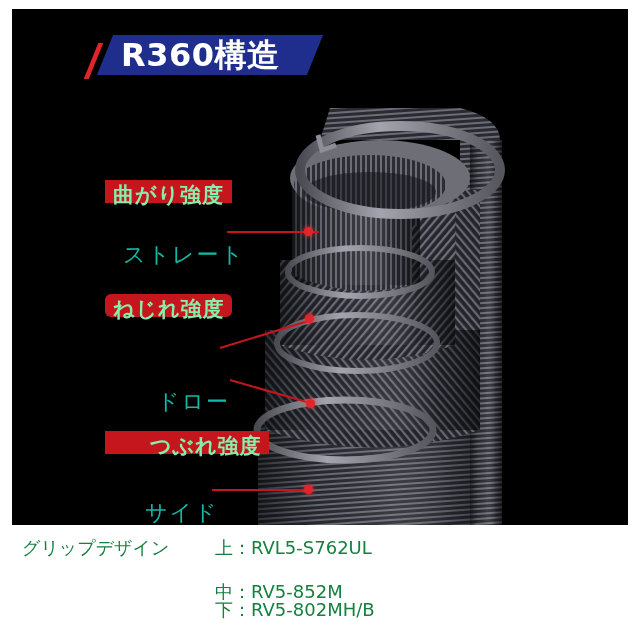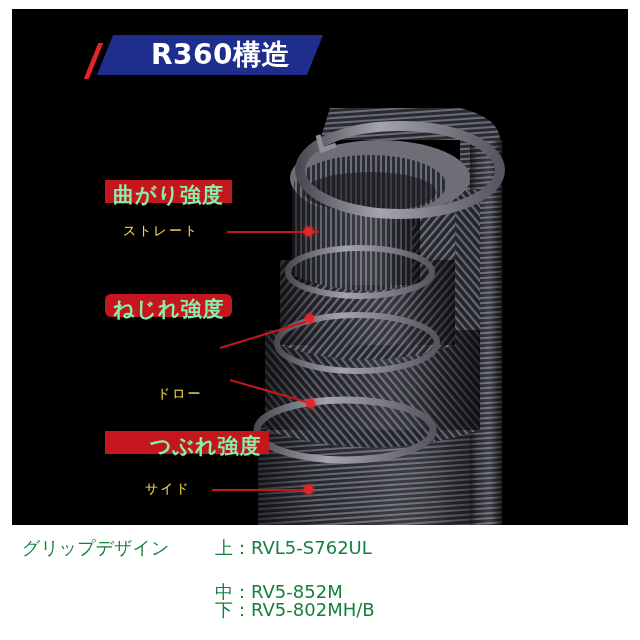--- a/index.html
+++ b/index.html
@@ -2,23 +2,23 @@
 <html><head>
 <meta charset="utf-8">
 <style>
   html, body { margin:0; padding:0; background:#ffffff; }
   body { width:640px; height:640px; position:relative; overflow:hidden;
          font-family:"DejaVu Sans", "Liberation Sans", sans-serif; }
   .panel { position:absolute; left:12px; top:9px; width:616px; height:516px; background:#000; overflow:hidden; }
   .title-wrap { position:absolute; left:65px; top:26px; height:40px; }
   .title-slash { position:absolute; left:14px; top:8px; width:5px; height:36px; background:#e0262b; transform:skewX(-22deg); }
   .title-band { position:absolute; left:28px; top:0; width:210px; height:40px; background:#1f2e8c; transform:skewX(-22deg); }
-  .title-text { position:absolute; left:44px; top:2px; font-size:28px; font-weight:bold; color:#ffffff; letter-spacing:0.5px; line-height:36px; white-space:nowrap;margin-left:30px; }
+  .title-text { position:absolute; left:44px; top:2px; font-size:32px; font-weight:bold; color:#ffffff; letter-spacing:0.5px; line-height:36px; white-space:nowrap; }
   .badge { position:absolute; background:#c4161c; color:#86efac; font-weight:bold; font-size:21px; line-height:31px; height:23px; padding:0 8px; white-space:nowrap; letter-spacing:1px; }
-  .sub { position:absolute; color:#fde047; font-size:13px; line-height:22px; white-space:nowrap; letter-spacing:2px; }
+  .sub { position:absolute; color:#14b8a6; font-size:22px; line-height:22px; white-space:nowrap; letter-spacing:2px;margin-top:24px; }
   .leader { position:absolute; height:2px; background:#c4161c; transform-origin:0 50%; }
   .dot { position:absolute; width:9px; height:9px; border-radius:50%; background:#e0262b; box-shadow:0 0 4px #ff3038; }
   .rod { position:absolute; left:0; top:0; }
   .caption { position:absolute; font-size:18px; color:#15803d; line-height:28px; white-space:nowrap; }
 </style>
 </head>
 <body>
 
 <div class="panel">
 
@@ -87,21 +87,21 @@
   </svg>
 
   <div class="badge" style="left:93px;top:171px;">曲がり強度</div>
   <div class="sub" style="left:111px;top:211px;">ストレート</div>
   <div class="leader" style="left:215px;top:222px;width:92px;"></div>
   <div class="dot" style="left:292px;top:218px;"></div>
 
   <div class="badge" style="left:93px;top:285px;border-radius:6px;">ねじれ強度</div>
   <div class="leader" style="left:208px;top:338px;width:95px;transform:rotate(-17deg);"></div>
   <div class="dot" style="left:293px;top:305px;"></div>
-  <div class="sub" style="left:145px;top:374px;">ドロー</div>
+  <div class="sub" style="left:145px;top:358px;">ドロー</div>
   <div class="leader" style="left:218px;top:370px;width:87px;transform:rotate(16deg);"></div>
   <div class="dot" style="left:294px;top:390px;"></div>
 
   <div class="badge" style="left:93px;top:422px;padding-left:45px;">つぶれ強度</div>
   <div class="sub" style="left:133px;top:469px;">サイド</div>
   <div class="leader" style="left:200px;top:480px;width:100px;"></div>
   <div class="dot" style="left:292px;top:476px;"></div>
 </div>
 
 <div class="caption" style="left:22px;top:534px;">グリップデザイン</div>

